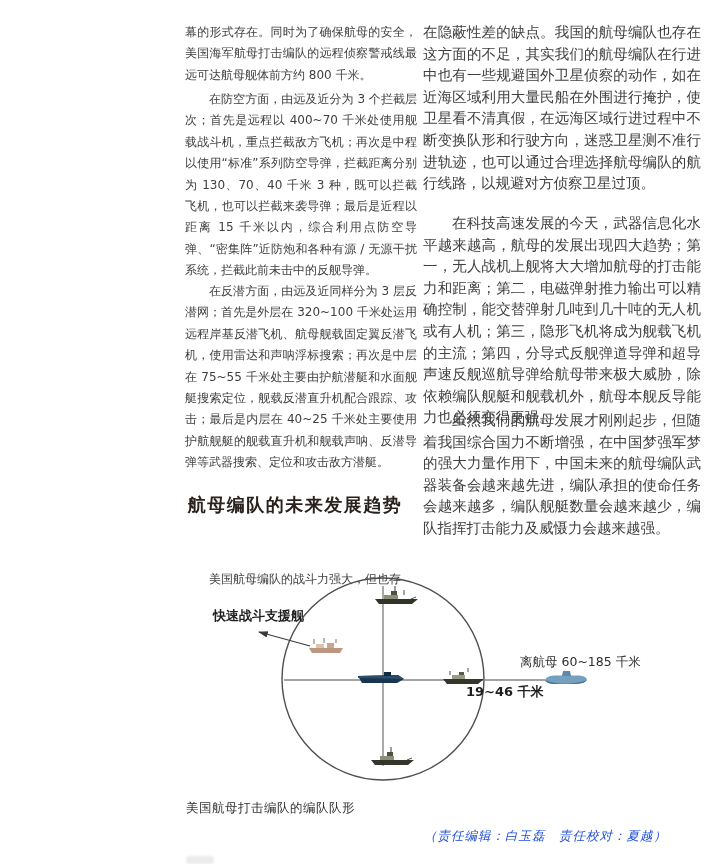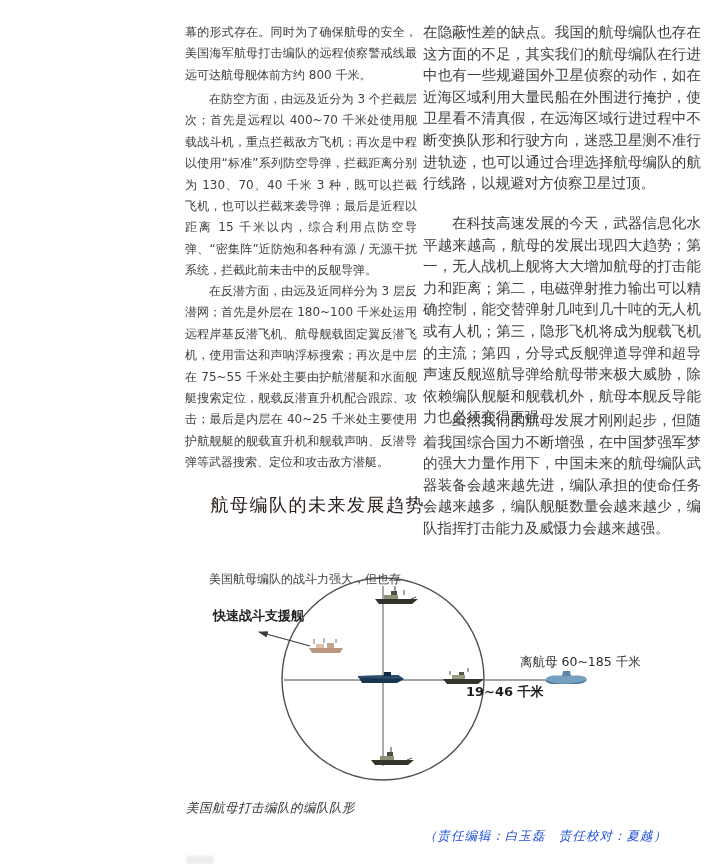--- a/index.html
+++ b/index.html
@@ -12,53 +12,53 @@
   .column-left{left:185px;top:0;width:232px;font-size:12px;line-height:21.4px;}
   .column-right{left:423px;top:0;width:278px;font-size:14.5px;line-height:21.6px;}
   .para{position:absolute;left:0;width:100%;margin:0;text-align:justify;overflow:hidden;}
   .para.indent{text-indent:2em;}
   
   .lp1{top:22px;height:66px;}
   .lp2{top:89px;height:194px;}
   .lp3{top:281px;height:215px;}
   .left-heading{
     position:absolute;left:-20px;top:494px;width:260px;margin:0;
-    font-size:18px;font-weight:normal;letter-spacing:1.5px;color:#2a211d;
-    text-align:right;white-space:nowrap;
+    font-size:18px;font-weight:bold;letter-spacing:1.5px;color:#2a211d;
+    text-align:center;white-space:nowrap;
   }
   .lp4{top:528px;height:23px;margin-top:41px;}
   
   .rp1{top:22px;height:197px;}
   .rp2{top:213px;height:218px;}
   .rp3{top:410px;height:153px;}
 
   .formation-diagram{position:absolute;left:170px;top:570px;width:540px;height:240px;}
   .formation-diagram text{font-family:"DejaVu Sans","Liberation Sans",sans-serif;}
 
   .diagram-caption{
     position:absolute;left:186px;top:800px;margin:0;
-    font-size:12.5px;color:#333333;letter-spacing:0.5px;font-style:italic;
+    font-size:12.5px;color:#333333;letter-spacing:0.5px;
   }
   .editor-note{
     position:absolute;left:424px;top:828px;margin:0;
     font-family:"DejaVu Serif","Liberation Serif",serif;font-style:italic;
     font-size:12.5px;color:#1d4ed8;letter-spacing:1px;
   }
   .scan-artifact{
     position:absolute;left:186px;top:856px;width:28px;height:8px;
     background:#c9c9c9;opacity:.35;border-radius:3px;filter:blur(1px);
   }
 </style>
 </head>
 <body>
 
 <div class="column column-left">
   <p class="para lp1">幕的形式存在。同时为了确保航母的安全，美国海军航母打击编队的远程侦察警戒线最远可达航母舰体前方约 800 千米。</p>
   <p class="para indent lp2">在防空方面，由远及近分为 3 个拦截层次；首先是远程以 400~70 千米处使用舰载战斗机，重点拦截敌方飞机；再次是中程以使用“标准”系列防空导弹，拦截距离分别为 130、70、40 千米 3 种，既可以拦截飞机，也可以拦截来袭导弹；最后是近程以距离 15 千米以内，综合利用点防空导弹、“密集阵”近防炮和各种有源 / 无源干扰系统，拦截此前未击中的反舰导弹。</p>
-  <p class="para indent lp3">在反潜方面，由远及近同样分为 3 层反潜网；首先是外层在 180~100 千米处运用远程岸基反潜飞机、航母舰载固定翼反潜飞机，使用雷达和声呐浮标搜索；再次是中层在 75~55 千米处主要由护航潜艇和水面舰艇搜索定位，舰载反潜直升机配合跟踪、攻击；最后是内层在 40~25 千米处主要使用护航舰艇的舰载直升机和舰载声呐、反潜导弹等武器搜索、定位和攻击敌方潜艇。</p>
+  <p class="para indent lp3">在反潜方面，由远及近同样分为 3 层反潜网；首先是外层在 320~100 千米处运用远程岸基反潜飞机、航母舰载固定翼反潜飞机，使用雷达和声呐浮标搜索；再次是中层在 75~55 千米处主要由护航潜艇和水面舰艇搜索定位，舰载反潜直升机配合跟踪、攻击；最后是内层在 40~25 千米处主要使用护航舰艇的舰载直升机和舰载声呐、反潜导弹等武器搜索、定位和攻击敌方潜艇。</p>
   <h2 class="left-heading">航母编队的未来发展趋势</h2>
   <p class="para indent lp4">美国航母编队的战斗力强大，但也存</p>
 </div>
 
 <div class="column column-right">
   <p class="para rp1">在隐蔽性差的缺点。我国的航母编队也存在这方面的不足，其实我们的航母编队在行进中也有一些规避国外卫星侦察的动作，如在近海区域利用大量民船在外围进行掩护，使卫星看不清真假，在远海区域行进过程中不断变换队形和行驶方向，迷惑卫星测不准行进轨迹，也可以通过合理选择航母编队的航行线路，以规避对方侦察卫星过顶。</p>
   <p class="para indent rp2">在科技高速发展的今天，武器信息化水平越来越高，航母的发展出现四大趋势；第一，无人战机上舰将大大增加航母的打击能力和距离；第二，电磁弹射推力输出可以精确控制，能交替弹射几吨到几十吨的无人机或有人机；第三，隐形飞机将成为舰载飞机的主流；第四，分导式反舰弹道导弹和超导声速反舰巡航导弹给航母带来极大威胁，除依赖编队舰艇和舰载机外，航母本舰反导能力也必须变得更强。</p>
   <p class="para indent rp3">虽然我们的航母发展才刚刚起步，但随着我国综合国力不断增强，在中国梦强军梦的强大力量作用下，中国未来的航母编队武器装备会越来越先进，编队承担的使命任务会越来越多，编队舰艇数量会越来越少，编队指挥打击能力及威慑力会越来越强。</p>
 </div>
 

